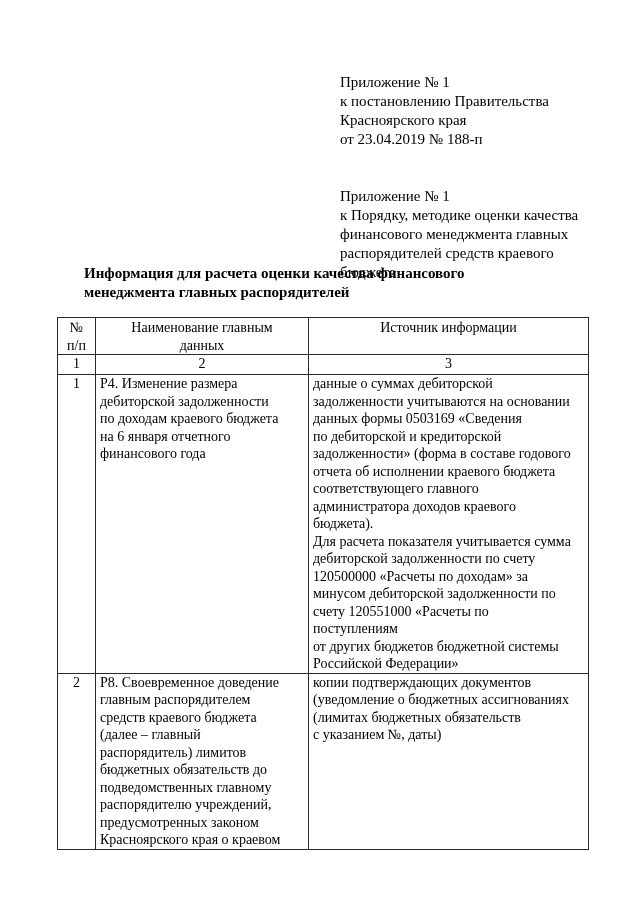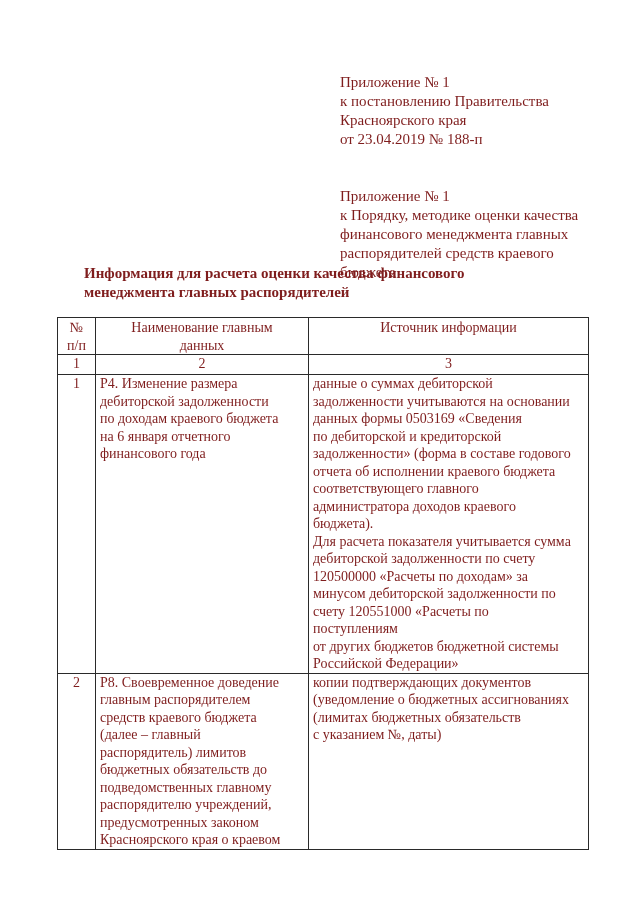--- a/index.html
+++ b/index.html
@@ -6,21 +6,21 @@
     margin: 0;
     padding: 0;
     background: #ffffff;
   }
   .page {
     position: relative;
     width: 640px;
     height: 905px;
     background: #ffffff;
     font-family: "Liberation Serif", "DejaVu Serif", serif;
-    color: #7f1d1d;
+    color: #000000;
     overflow: hidden;
   }
   .appendix-block {
     position: absolute;
     left: 340px;
     top: 54px;
     width: 275px;
     font-size: 15px;
     line-height: 19px;
     white-space: pre-line;

